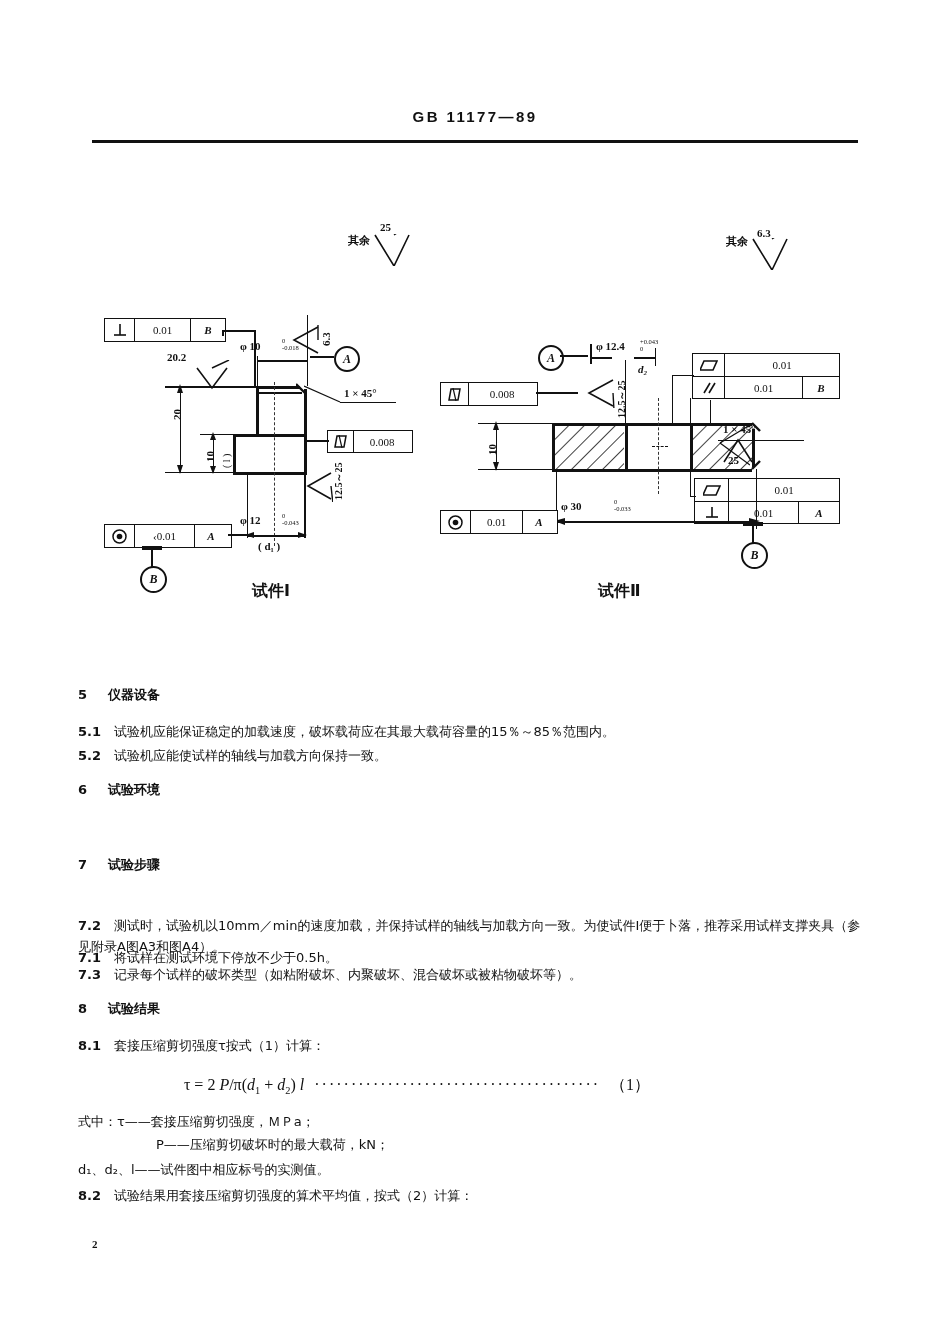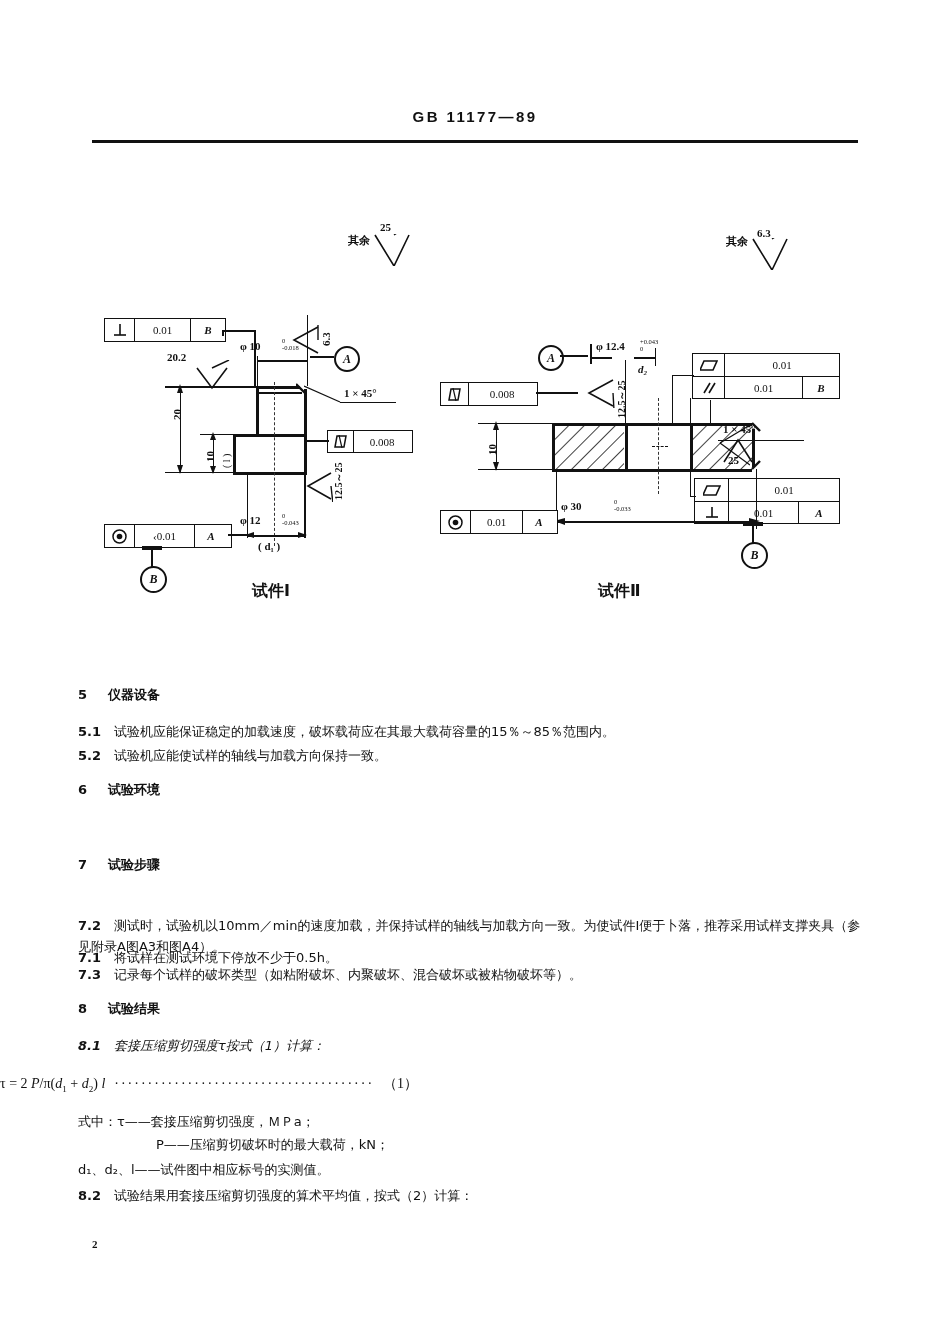--- a/index.html
+++ b/index.html
@@ -80,22 +80,22 @@
   .sec .num{display:inline-block;width:30px;}
   .para{
     position:absolute;left:78px;width:790px;
     font-family:"DejaVu Sans","Liberation Sans",sans-serif;
     font-size:13px;line-height:1.55;
   }
   .para .lbl{font-weight:bold;display:inline-block;width:36px;}
   .indent{position:absolute;left:140px;width:730px;
     font-family:"DejaVu Sans","Liberation Sans",sans-serif;font-size:13px;}
   .formula{
-    position:absolute;left:0;width:834px;text-align:left;
-    font-family:"Liberation Serif","DejaVu Serif",serif;font-size:14px;
+    position:absolute;left:0;width:834px;text-align:center;
+    font-family:"Liberation Serif","DejaVu Serif",serif;font-size:16px;
   }
   .formula i{font-style:italic;}
   .dots{letter-spacing:2px;}
   .pgnum{position:absolute;left:92px;top:1238px;
     font-family:"Liberation Serif",serif;font-size:11px;font-weight:bold;}
 
   sub{font-size:.65em;}
   .tol{display:inline-block;vertical-align:middle;font-size:6.5px;line-height:1.05;text-align:left;}
   svg{display:block;}
 </style>
@@ -450,21 +450,21 @@
     <span class="lbl">7.2</span><span>测试时，试验机以10mm／min的速度加载，并保持试样的轴线与加载方向一致。为使试件Ⅰ便于卜落，推荐采用试样支撑夹具（参见附录A图A3和图A4）。</span>
   </div>
   <div class="para" style="top:965px;">
     <span class="lbl">7.3</span><span>记录每个试样的破坏类型（如粘附破坏、内聚破坏、混合破坏或被粘物破坏等）。</span>
   </div>
 
   <div class="sec" style="top:1000px;">
     <span class="num">8</span><span>试验结果</span>
   </div>
 
-  <div class="para" style="top:1036px;font-style:italic;">
+  <div class="para" style="top:1036px;">
     <span class="lbl">8.1</span><span>套接压缩剪切强度τ按式（1）计算：</span>
   </div>
 
   <div class="formula" style="top:1075px;">
     <span>τ = 2&nbsp;<i>P</i>/π(<i>d</i><sub>1</sub> + <i>d</i><sub>2</sub>)&nbsp;<i>l</i></span>
     <span class="dots">&nbsp;·······································&nbsp;</span>
     <span>（1）</span>
   </div>
 
   <div class="para" style="top:1112px;">

